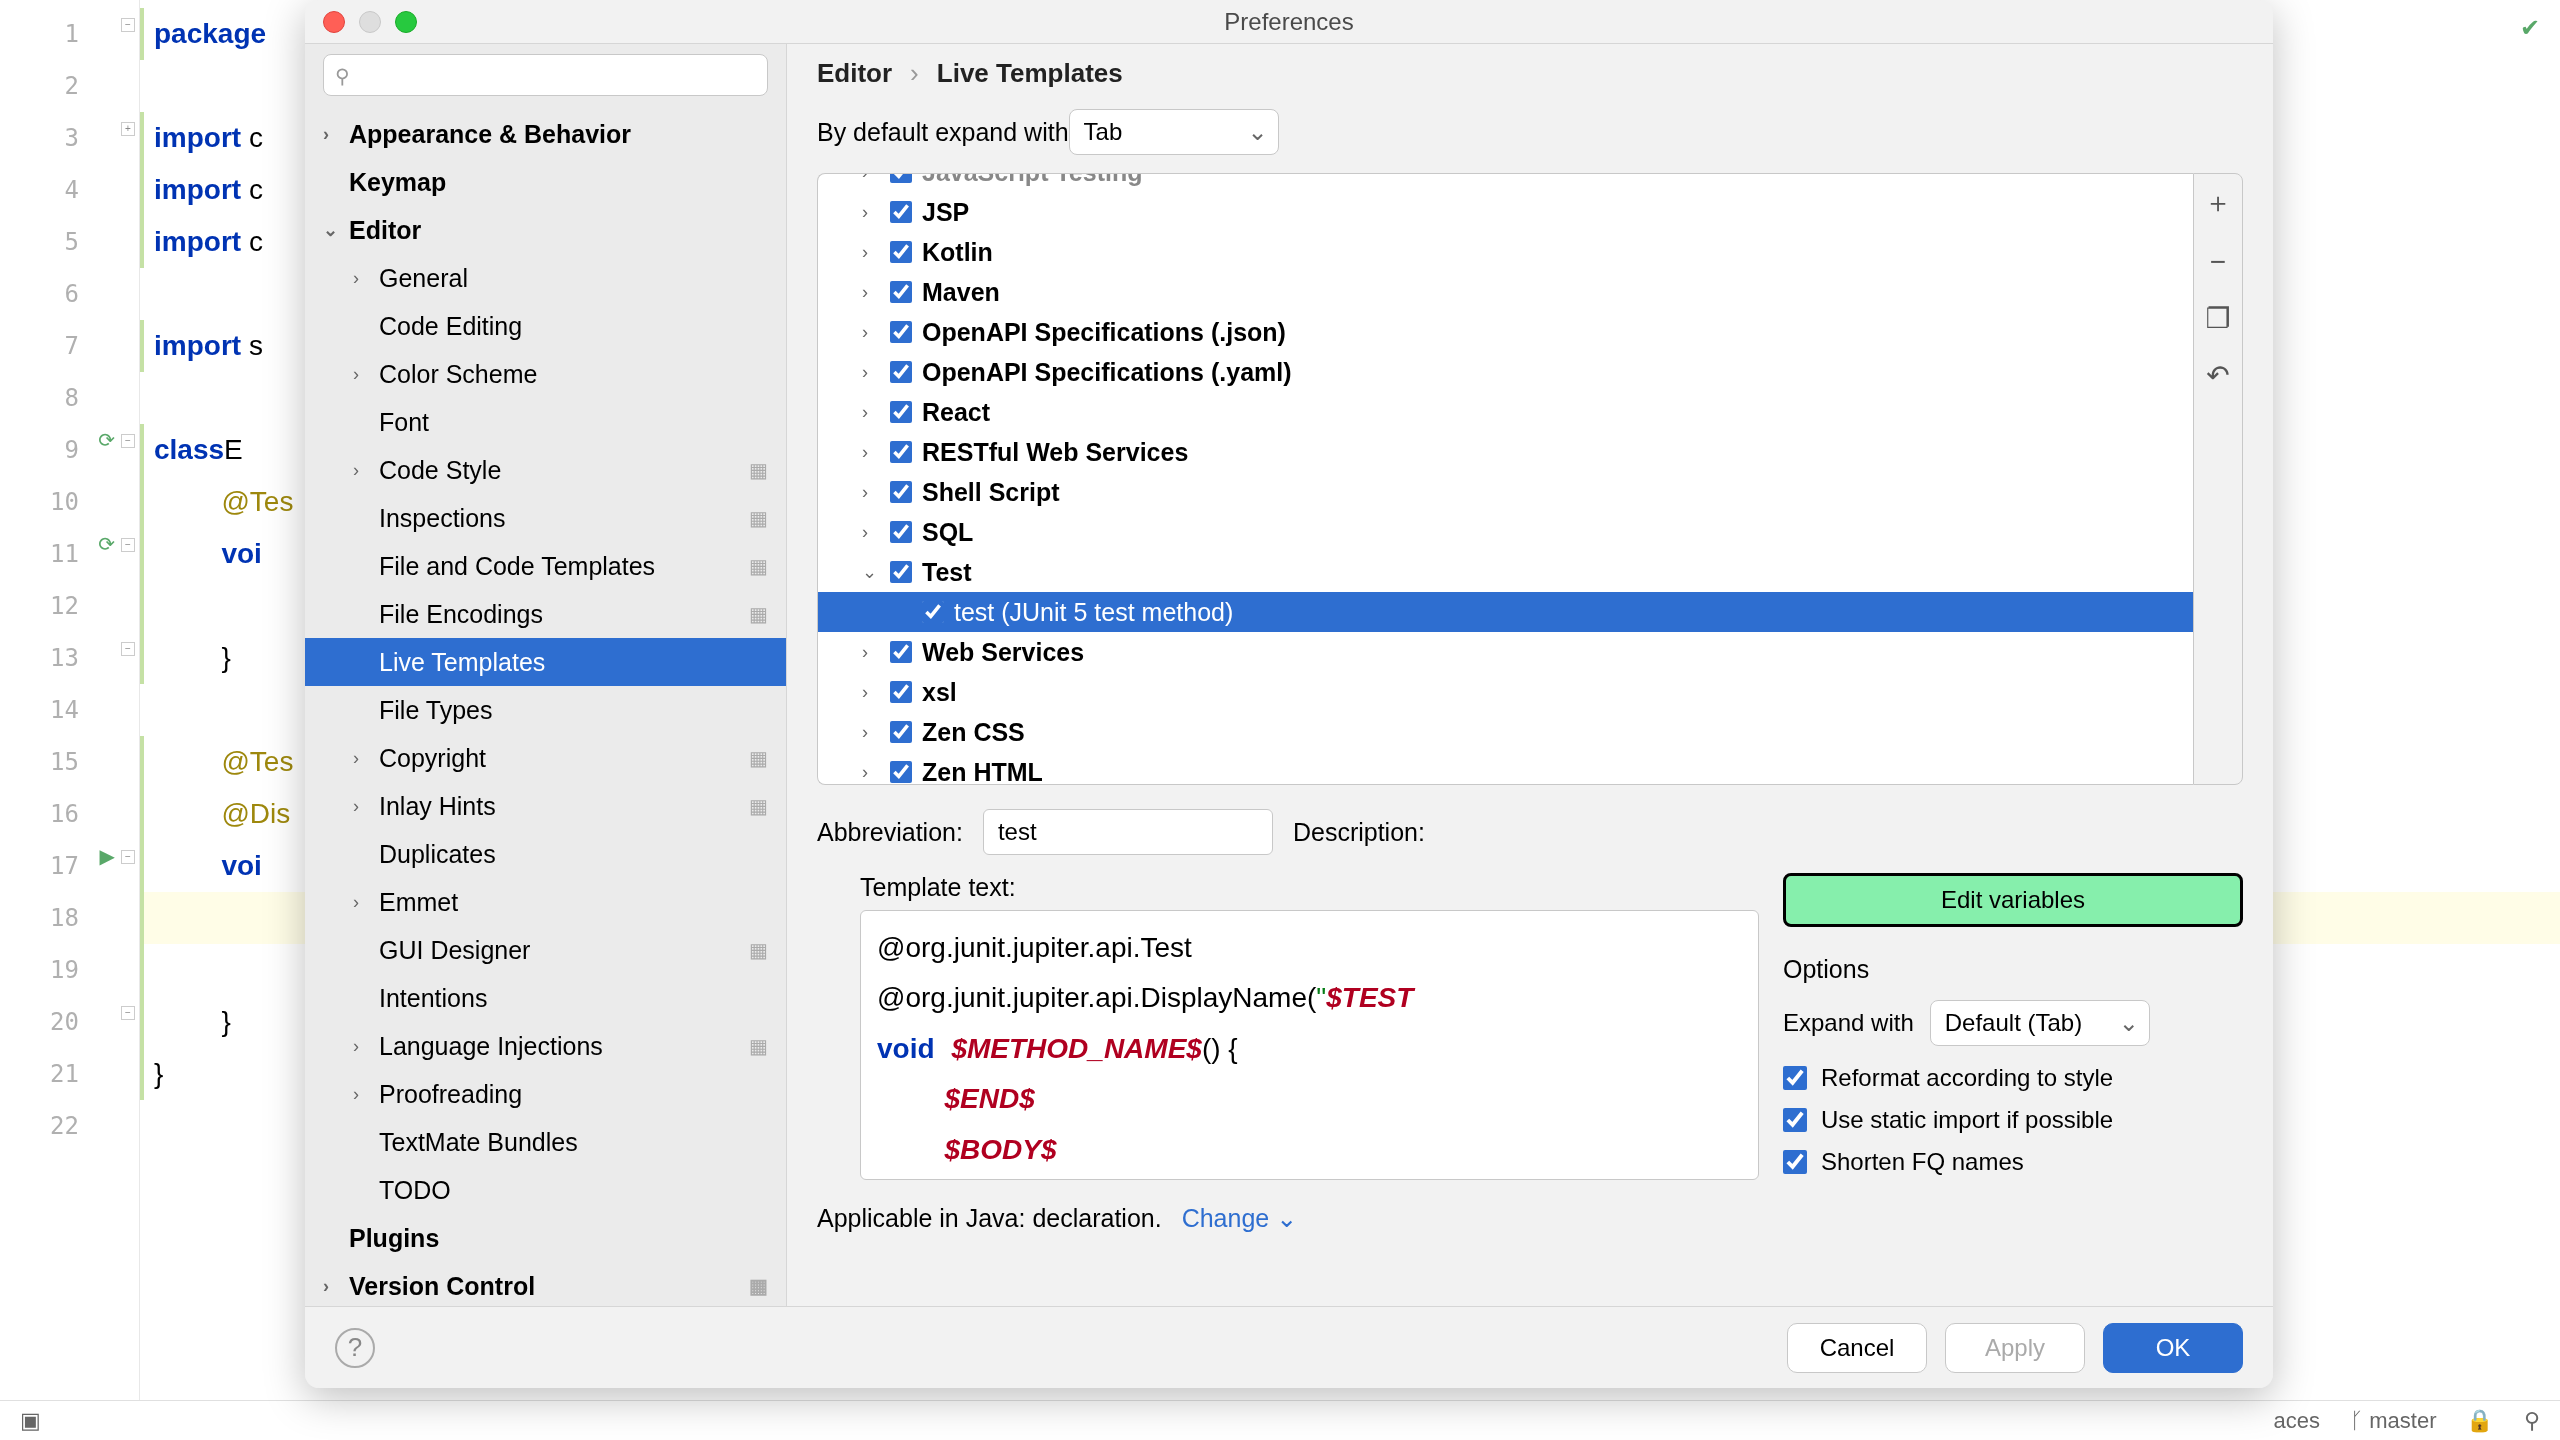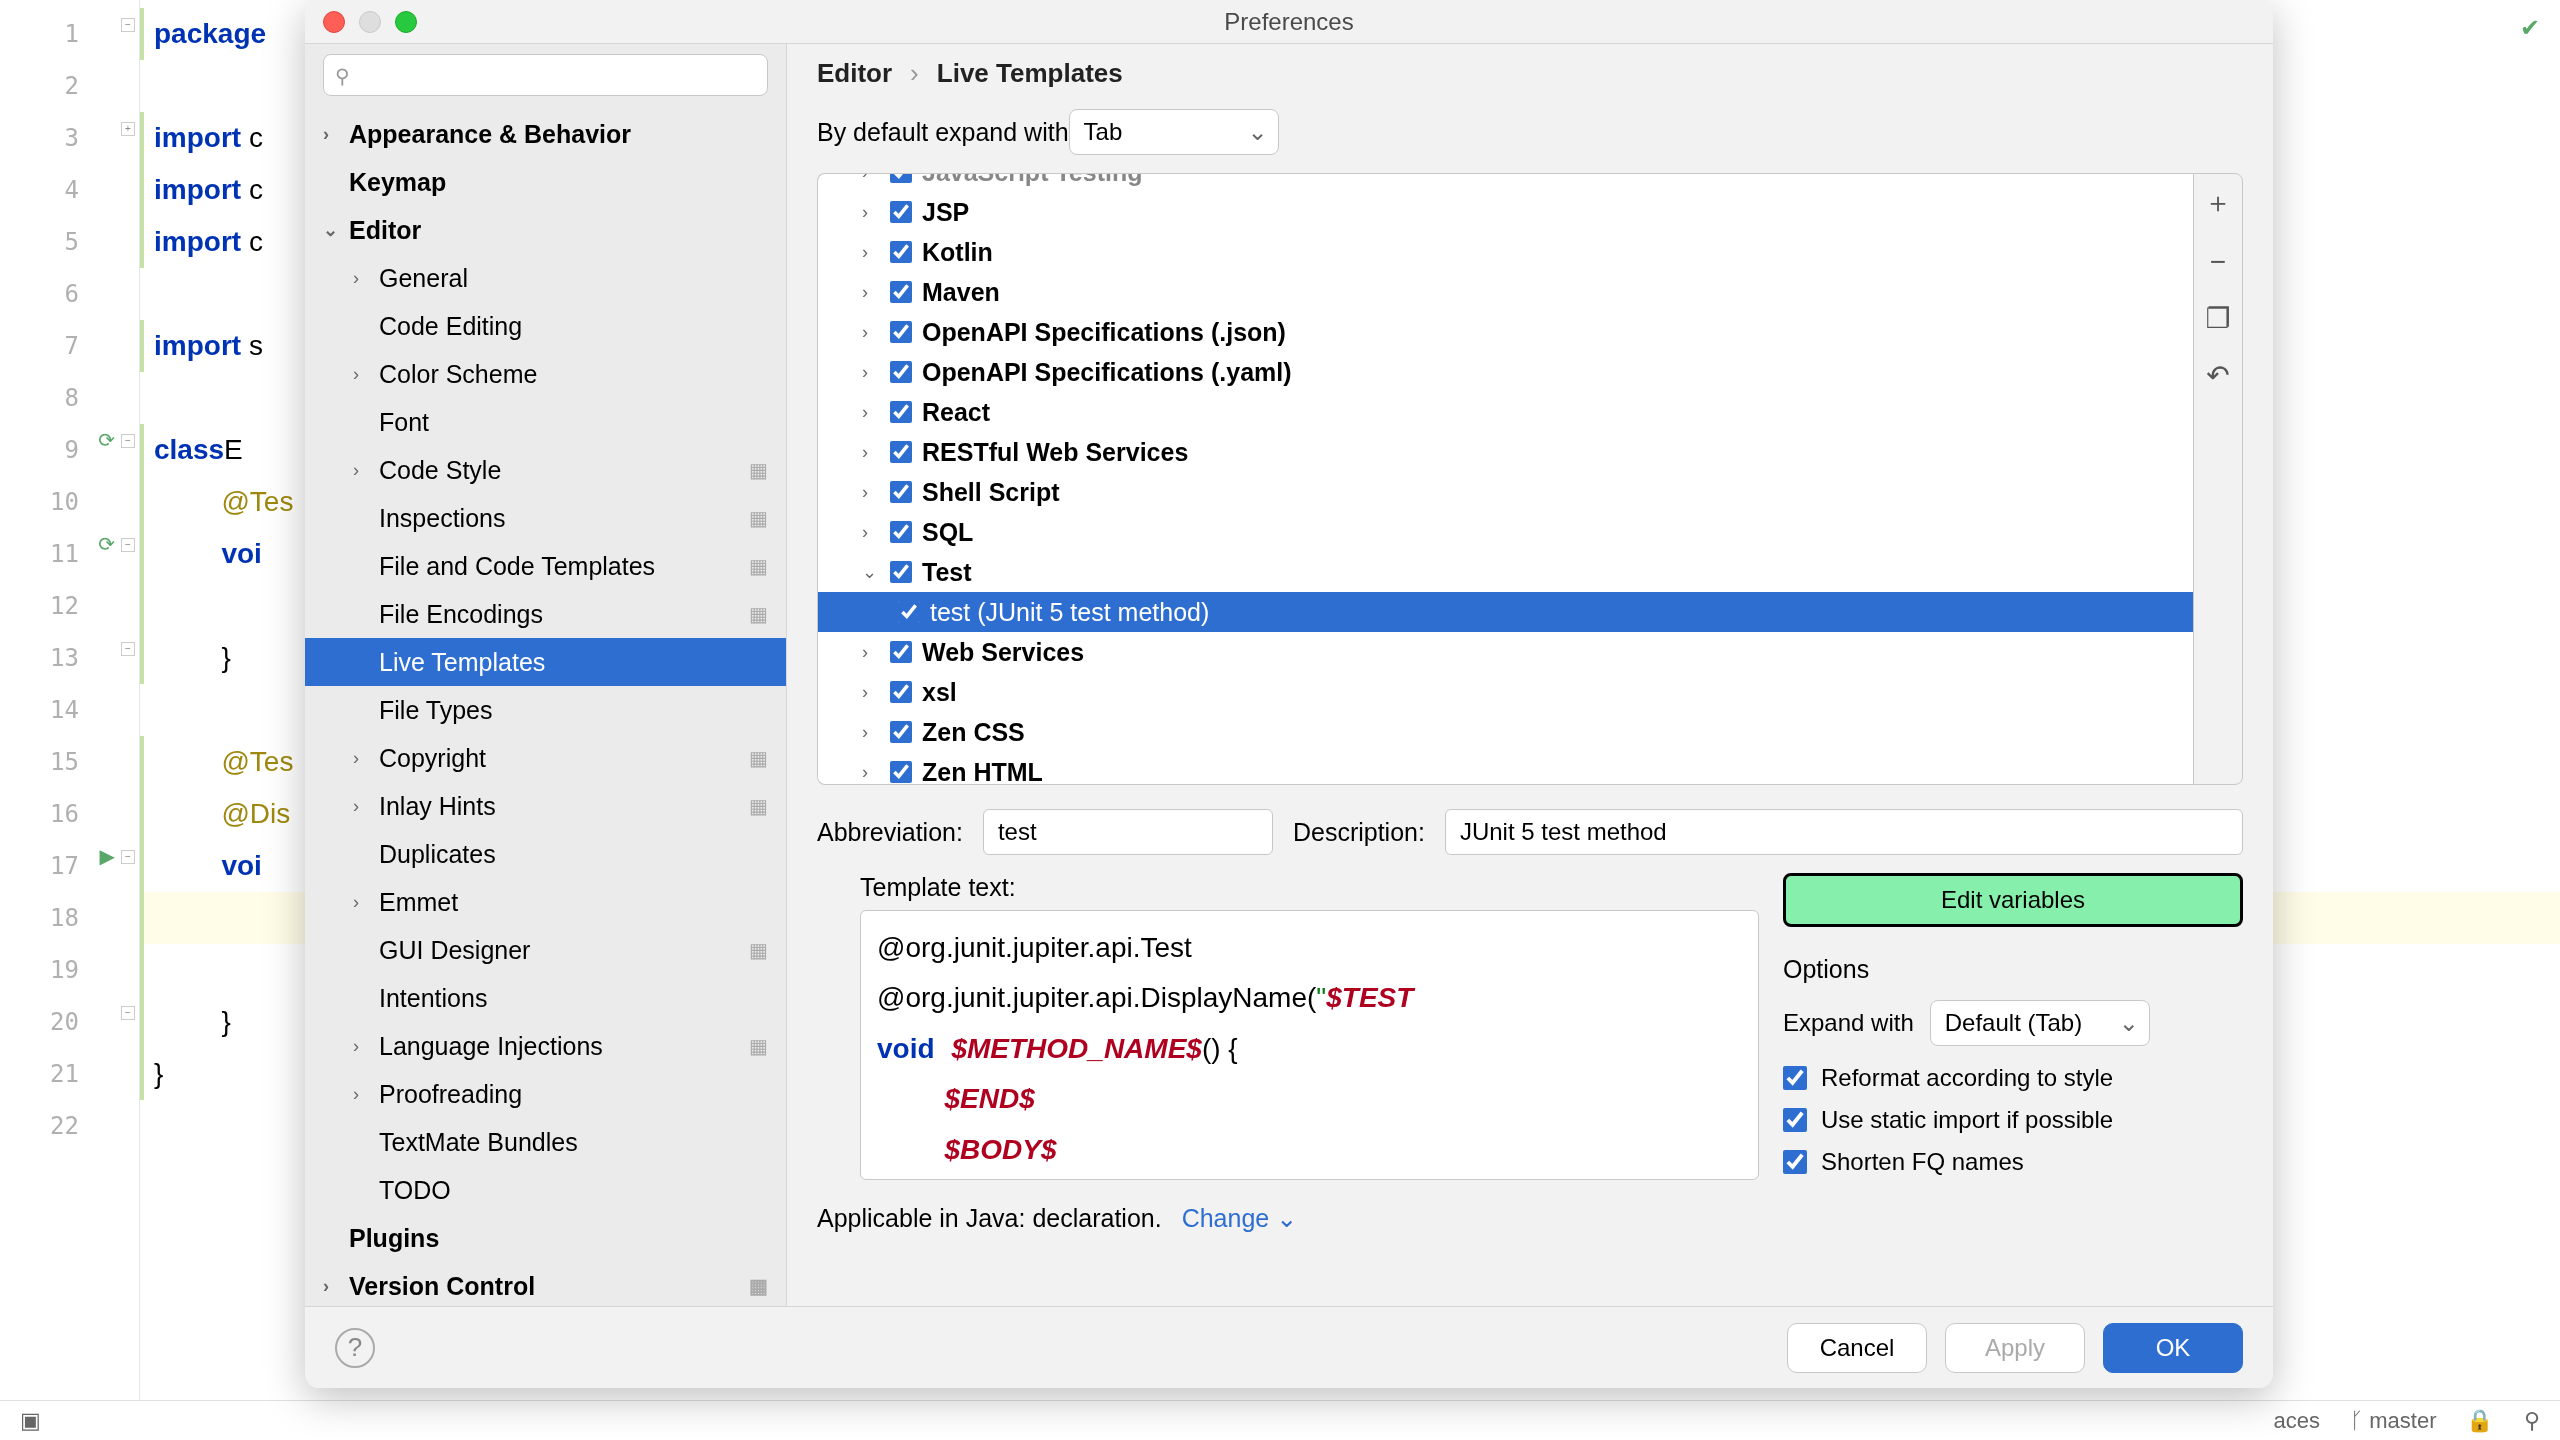--- a/index.html
+++ b/index.html
@@ -57,21 +57,21 @@
 .breadcrumb .sep { color: #999; font-weight: 400; }
 
 .expand-row { display: flex; align-items: center; font-size: 25px; margin-bottom: 18px; }
 .combo { height: 46px; min-width: 210px; background: #fff; border: 1px solid #c8c8c8; border-radius: 8px; padding: 0 40px 0 14px; font-size: 24px; display: flex; align-items: center; position: relative; }
 .combo .drop-icon { position: absolute; right: 10px; color: #666; }
 
 .templates-panel { display: flex; gap: 0; }
 .templates-list { flex: 1; height: 612px; background: #fff; border: 1px solid #c8c8c8; border-right: none; border-radius: 8px 0 0 8px; overflow: hidden; font-size: 25px; }
 .templates-list .row { height: 40px; display: flex; align-items: center; padding-left: 14px; gap: 10px; }
 .templates-list .row.lvl1 { padding-left: 44px; }
-.templates-list .row.lvl2 { padding-left: 52px; }
+.templates-list .row.lvl2 { padding-left: 76px; }
 .templates-list .row.sel { background: #2e6ed0; color: #fff; }
 .templates-list .row.faded { color: #888; margin-top: -22px; }
 .templates-list .chev2 { width: 18px; color: #666; font-size: 18px; }
 .templates-list input[type=checkbox] { width: 22px; height: 22px; accent-color: #2e6ed0; }
 .templates-list .bold { font-weight: 700; }
 .templates-list .xthin { font-weight: 400; }
 
 .side-tools { width: 50px; height: 612px; background: #f2f2f2; border: 1px solid #c8c8c8; border-left: 1px solid #c8c8c8; border-radius: 0 8px 8px 0; display: flex; flex-direction: column; align-items: center; padding-top: 10px; gap: 24px; color: #555; font-size: 28px; }
 
 .form-row { display: flex; align-items: center; gap: 20px; margin-top: 24px; font-size: 25px; }
@@ -429,21 +429,20 @@
           <span>−</span>
           <span>❐</span>
           <span>↶</span>
         </div>
       </div>
 
       <div class="form-row">
         <span>Abbreviation:</span>
         <input class="text-input abbr-input" value="test" style="">
         <span>Description:</span>
-        <input class="text-input desc-input" value="JUnit 5 test method" style="">
       </div>
 
       <div class="template-text-row">
         <div class="tt-left">
           <div class="tt-label">Template text:</div>
           <div class="tt-box"><span>@org.junit.jupiter.api.Test</span>
 <span>@org.junit.jupiter.api.DisplayName(</span><span class="str">"</span><span class="var">$TEST</span>
 <span class="kw2">void</span> <span class="var">$METHOD_NAME$</span><span>() {</span>
     <span class="var">$END$</span>
     <span class="var">$BODY$</span></div>

